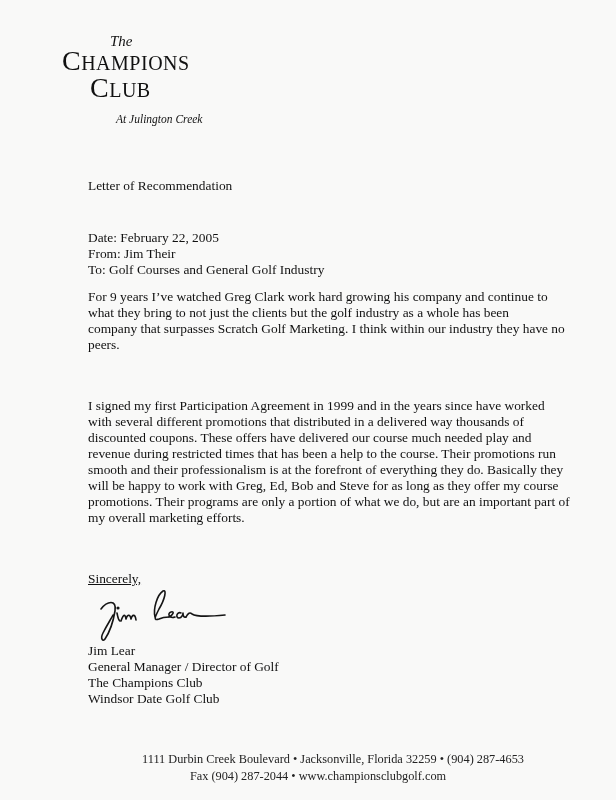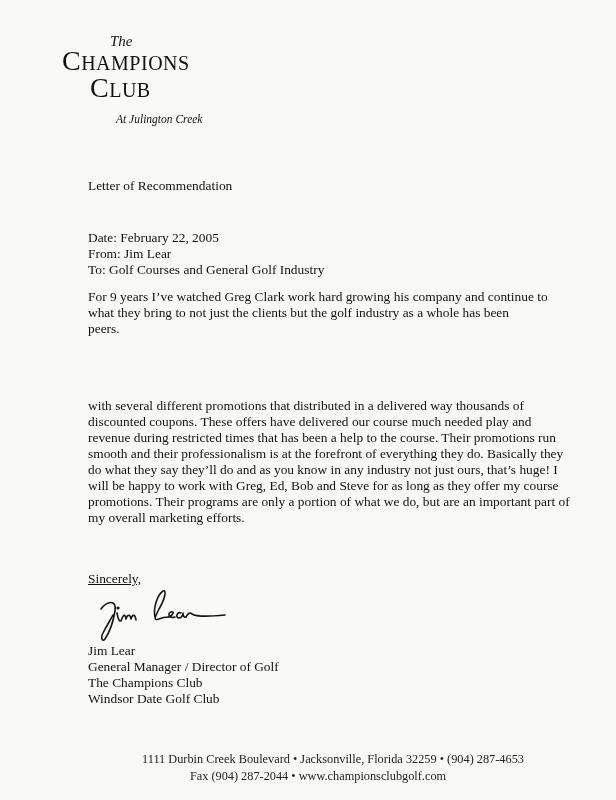--- a/index.html
+++ b/index.html
@@ -99,36 +99,37 @@
   <span class="logo-the">The</span>
   <span class="logo-champions">Champions</span>
   <span class="logo-club">Club</span>
   <span class="logo-sub">At Julington Creek</span>
 </div>
 
 <div class="letter subject">Letter of Recommendation</div>
 
 <div class="letter header-block">
   <span class="line">Date: February 22, 2005</span>
-  <span class="line">From: Jim Lear</span>
+  <span class="line">From: Jim Their</span>
   <span class="line">To: Golf Courses and General Golf Industry</span>
 </div>
 
 <div class="letter para1">
   <span class="line">For 9 years I’ve watched Greg Clark work hard growing his company and continue to</span>
   <span class="line">what they bring to not just the clients but the golf industry as a whole has been</span>
+  <span class="line">company that surpasses Scratch Golf Marketing. I think within our industry they have no</span>
   <span class="line">peers.</span>
 </div>
 
 <div class="letter para2">
+  <span class="line">I signed my first Participation Agreement in 1999 and in the years since have worked</span>
   <span class="line">with several different promotions that distributed in a delivered way thousands of</span>
   <span class="line">discounted coupons. These offers have delivered our course much needed play and</span>
   <span class="line">revenue during restricted times that has been a help to the course. Their promotions run</span>
   <span class="line">smooth and their professionalism is at the forefront of everything they do. Basically they</span>
-  <span class="line">do what they say they’ll do and as you know in any industry not just ours, that’s huge! I</span>
   <span class="line">will be happy to work with Greg, Ed, Bob and Steve for as long as they offer my course</span>
   <span class="line">promotions. Their programs are only a portion of what we do, but are an important part of</span>
   <span class="line">my overall marketing efforts.</span>
 </div>
 
 <div class="letter closing">Sincerely,</div>
 
 <svg class="signature" viewBox="0 0 140 60" xmlns="http://www.w3.org/2000/svg">
   <g fill="none" stroke="#151515" stroke-width="1.6" stroke-linecap="round" stroke-linejoin="round">
 

